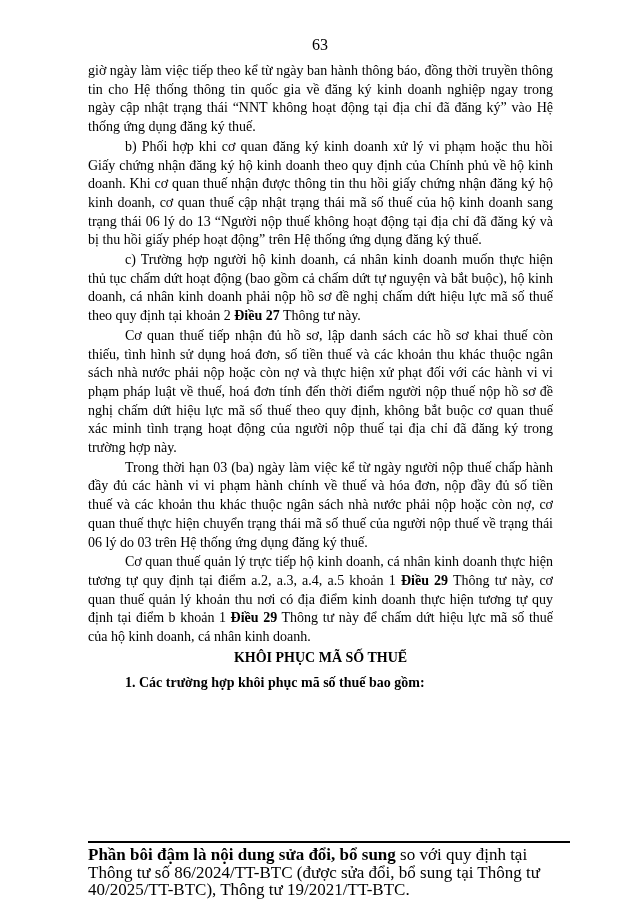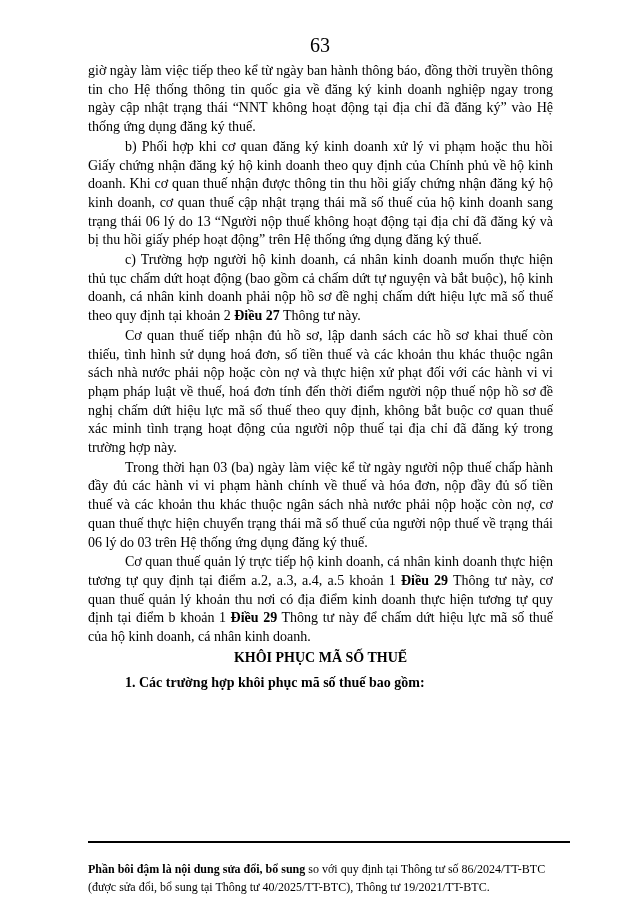--- a/index.html
+++ b/index.html
@@ -12,21 +12,21 @@
   .page {
     position:relative;
     width:640px; height:905px;
     background:#ffffff;
     overflow:hidden;
   }
   .page-number {
     position:absolute;
     top:36px; left:0; right:0;
     text-align:center;
-    font-size:20px;
+    font-size:16px;
     line-height:18px;
   }
   .content {
     position:absolute;
     top:62px; left:88px;
     width:465px;
     height:778px;
     overflow:hidden;
     font-size:14px;
     line-height:18.7px;
@@ -38,22 +38,22 @@
   p.para.bold { font-weight:700; }
   p.para.heading { line-height:20.5px; }
   p.para.gap-sm { margin-top:3px; }
   p.para.gap-md { margin-top:5px; }
   .seg-bold { font-weight:700; }
   .footer {
     position:absolute;
     left:88px; top:841px;
     width:482px;
     border-top:2px solid #000;
-    padding-top:18px;
-    font-size:12px;
+    padding-top:3px;
+    font-size:17px;
     line-height:17.6px;
     text-align:left;
   }
 </style>
 </head>
 <body>
 
 <div class="page">
   <div class="page-number">63</div>
 

